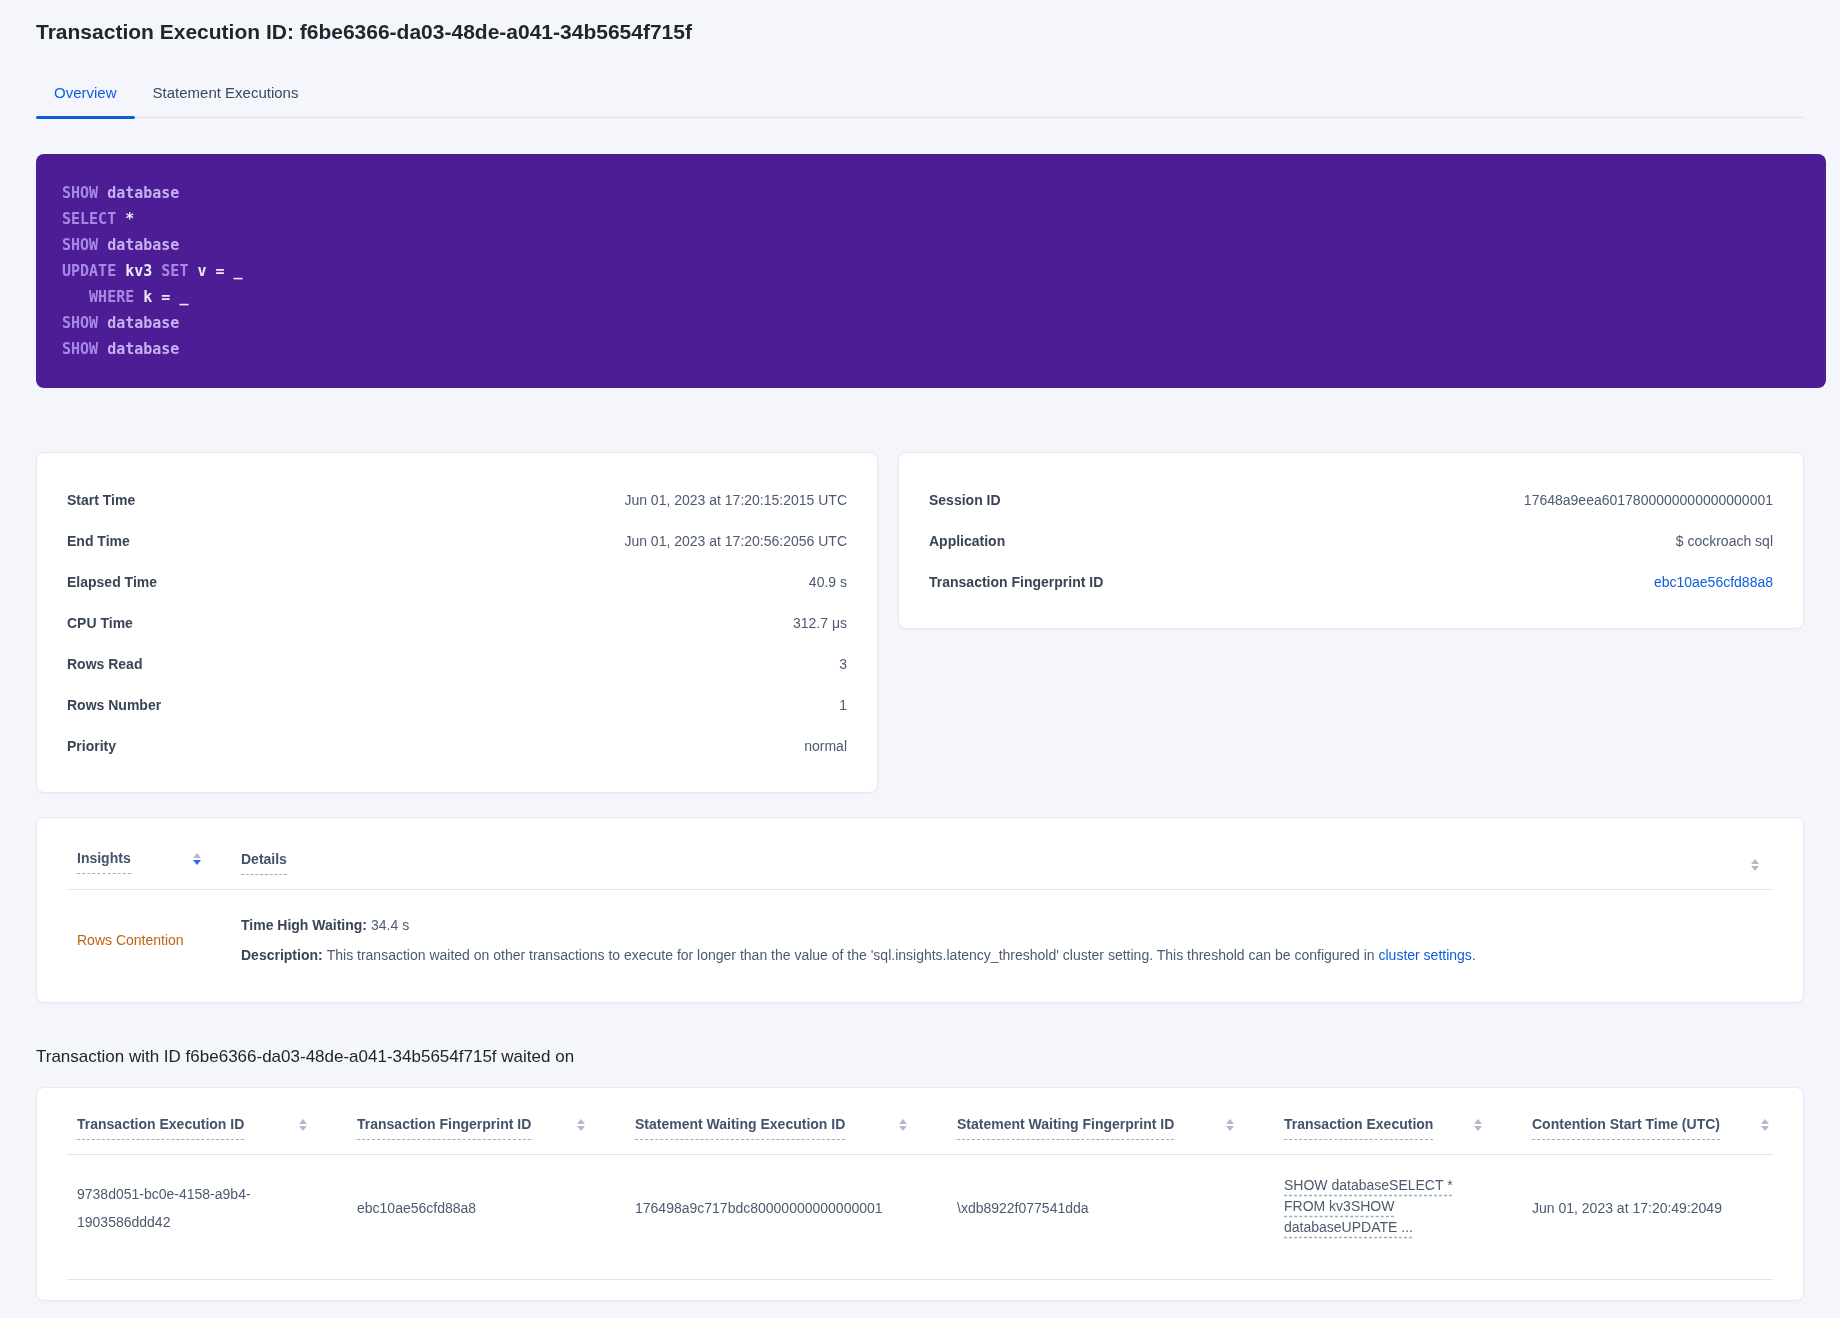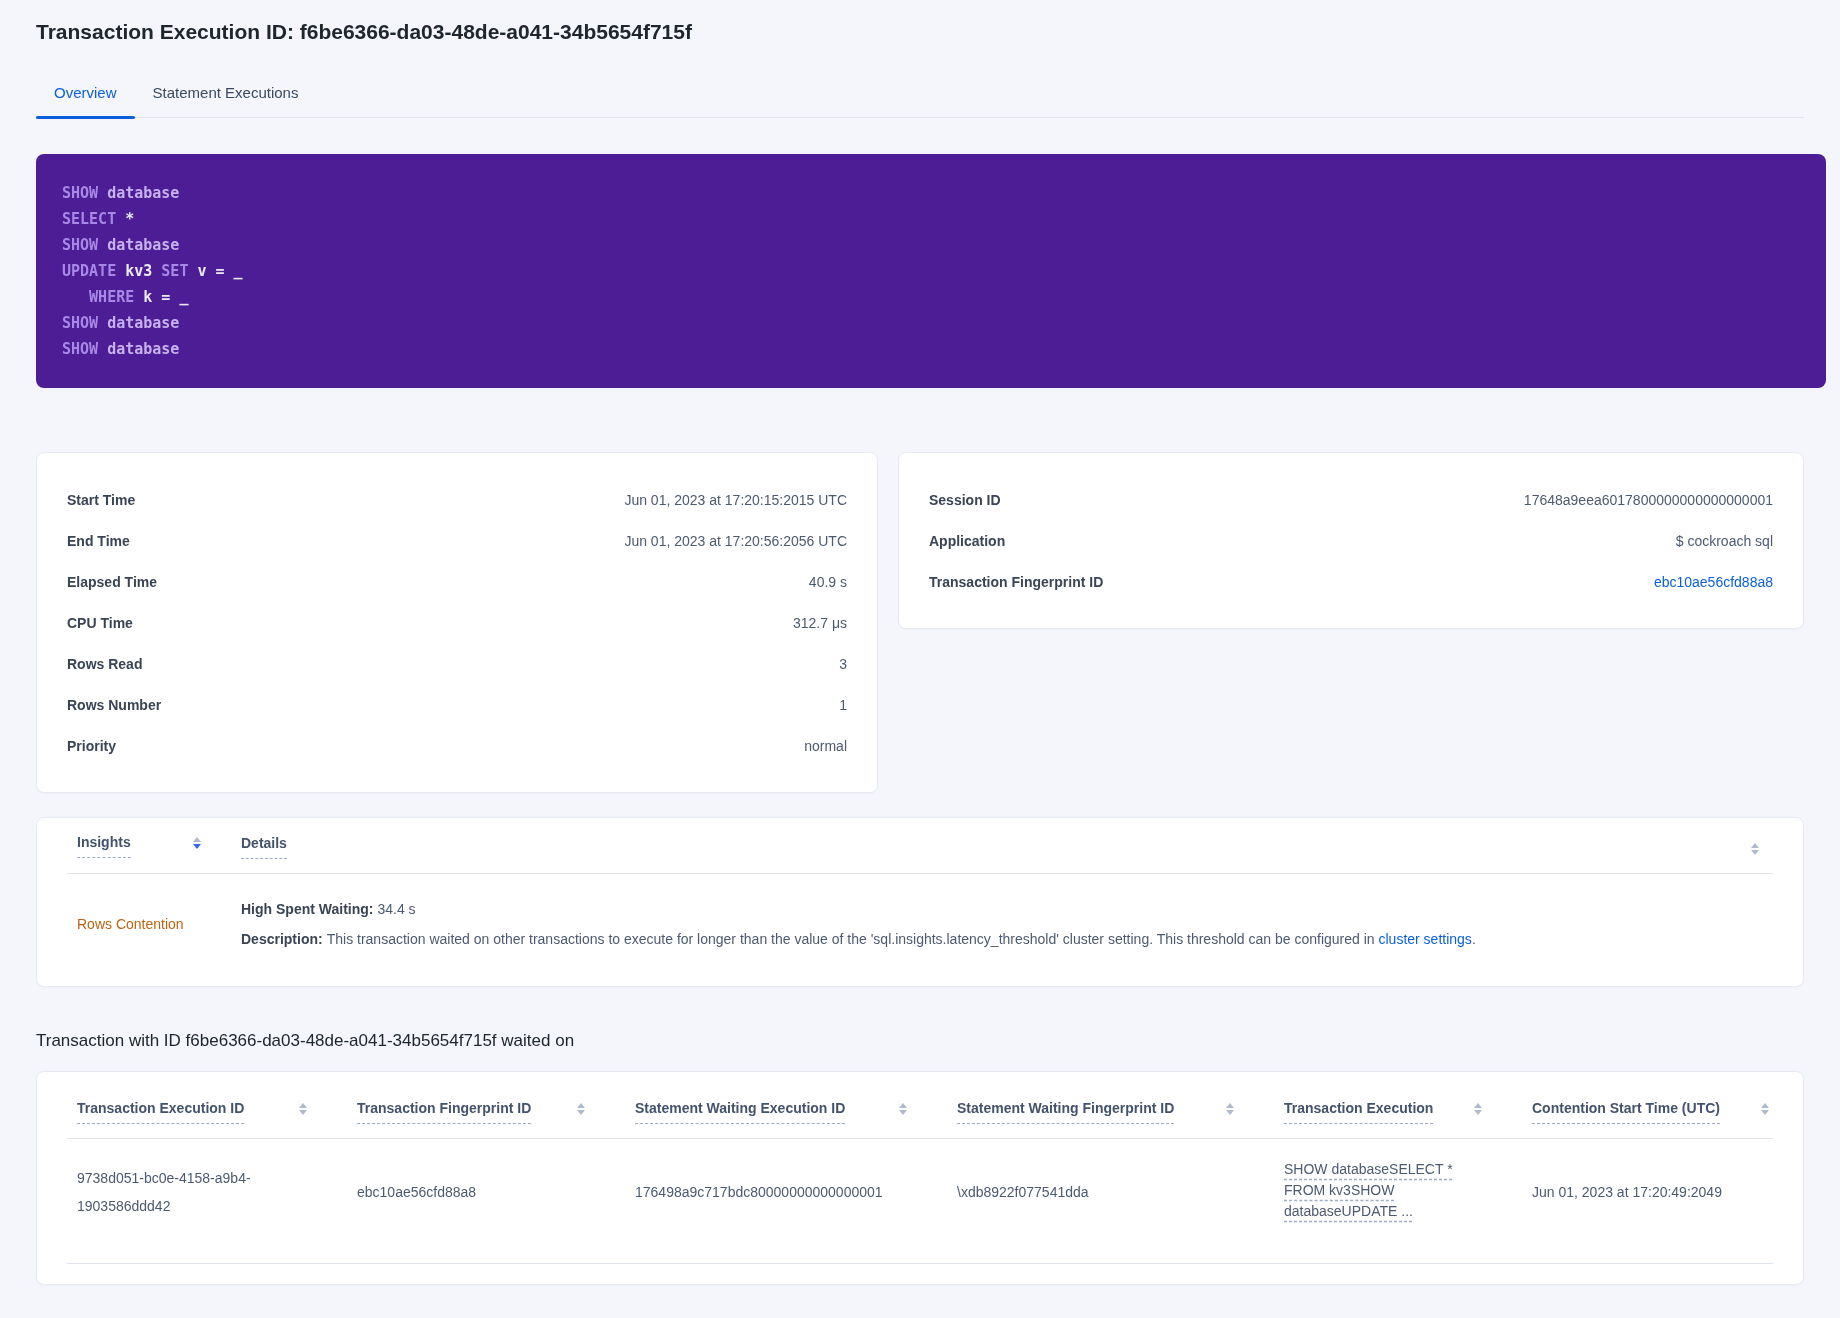--- a/index.html
+++ b/index.html
@@ -55,21 +55,21 @@
   .kv-value.link{color:#0b5fdd;cursor:pointer;}
 
   
   .sort{display:inline-flex;flex-direction:column;gap:2px;margin-top:3px;}
   .tri{display:block;width:0;height:0;border-left:4px solid transparent;border-right:4px solid transparent;}
   .tri.up{border-bottom:5px solid #b0bace;}
   .tri.down{border-top:5px solid #b0bace;}
   .tri.down.active{border-top-color:#2f6be6;}
 
   
-  .insights-card{margin-top:24px;padding:16px 30px 32px;width:1768px;}
+  .insights-card{margin-top:24px;padding:32px 30px 32px;width:1768px;}
   .th-label{
     display:inline-block;font-size:14px;font-weight:700;color:#43536b;
     border-bottom:1px dashed #9fadc4;padding-bottom:7px;cursor:pointer;
   }
   .ins-header{display:flex;align-items:flex-start;}
   .ins-col1{width:174px;padding:0 40px 0 10px;box-sizing:border-box;display:flex;justify-content:space-between;}
   .ins-header-right{margin-left:auto;padding-right:14px;}
   .divider{height:1px;background:#dfe3ec;margin-top:14px;}
   .ins-row{display:flex;padding-top:20px;}
   .ins-badge{
@@ -186,21 +186,21 @@
             <i class="tri up"></i>
             <i class="tri down"></i>
           </span>
       </div>
     </div>
     <div class="divider"></div>
     <div class="ins-row">
       <div class="ins-badge">Rows Contention</div>
       <div class="ins-details">
         <div>
-          <span class="lbl">High Spent Waiting:</span><span>34.4 s</span>
+          <span class="lbl">Time High Waiting:</span><span>34.4 s</span>
         </div>
         <div>
           <span class="lbl">Description:</span><span>This transaction waited on other transactions to execute for longer than the value of the 'sql.insights.latency_threshold' cluster setting. This threshold can be configured in </span><span class="text-link">cluster settings</span><span>.</span>
         </div>
       </div>
     </div>
   </div>
 
   <h2 class="section-heading">Transaction with ID f6be6366-da03-48de-a041-34b5654f715f waited on</h2>
 

